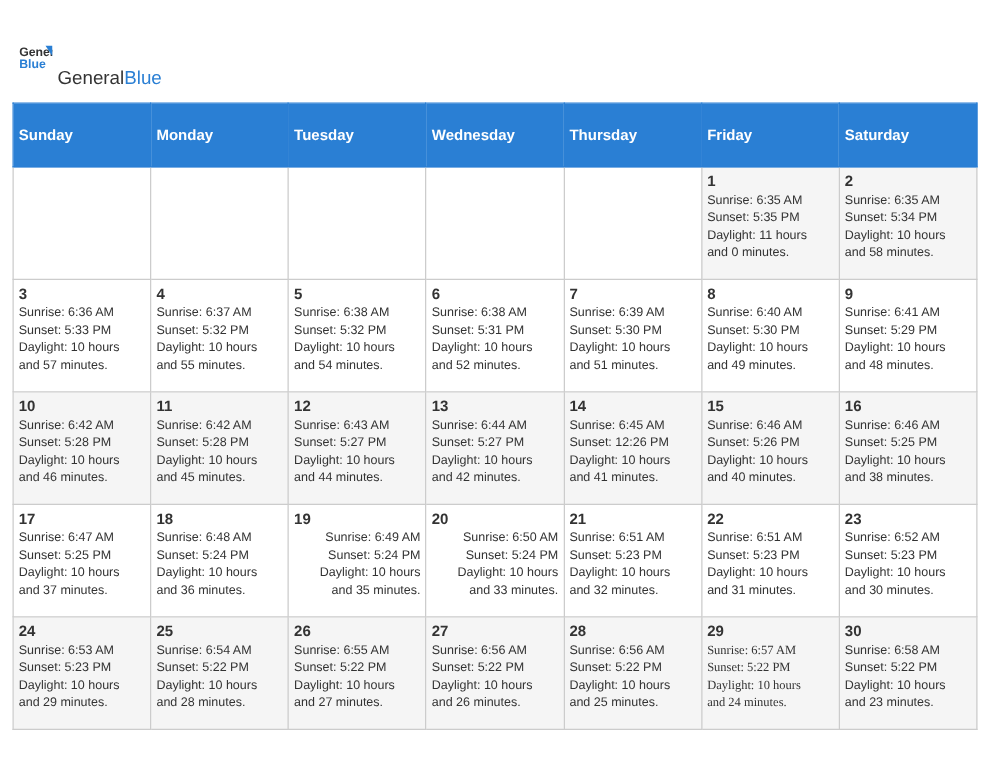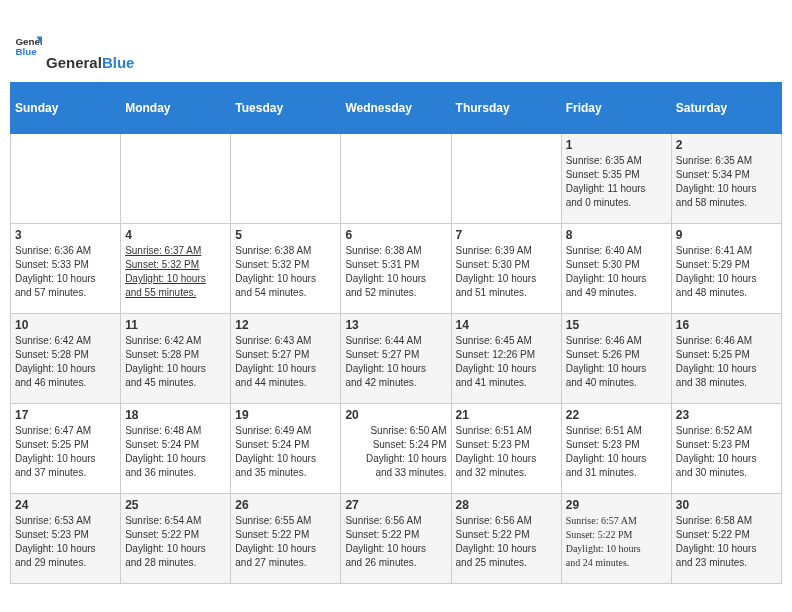--- a/index.html
+++ b/index.html
@@ -16,21 +16,21 @@
       justify-content: space-between;
       padding: 8px 4px 10px 4px;
     }
     .logo {
       display: flex;
       align-items: center;
       gap: 4px;
     }
     .logo-text {
       font-size: 15px;
-      font-weight: bold;
+      font-weight: normal;
       color: #333;
       line-height: 1.2;
       margin-top: 36px;
     }
     .logo-text span {
       color: #2a7fd4;
     }
     .logo-icon {
       width: 28px;
       height: 28px;
@@ -150,21 +150,21 @@
       <tr>
         <td>
           <div class="day-num">3</div>
           <div class="day-info" style="white-space: pre-line;">Sunrise: 6:36 AM
 Sunset: 5:33 PM
 Daylight: 10 hours
 and 57 minutes.</div>
         </td>
         <td>
           <div class="day-num">4</div>
-          <div class="day-info" style="white-space: pre-line; text-decoration: underline;">Sunrise: 6:37 AM
+          <div class="day-info" style="white-space: pre-line;">Sunrise: 6:37 AM
 Sunset: 5:32 PM
 Daylight: 10 hours
 and 55 minutes.</div>
         </td>
         <td>
           <div class="day-num">5</div>
           <div class="day-info" style="white-space: pre-line;">Sunrise: 6:38 AM
 Sunset: 5:32 PM
 Daylight: 10 hours
 and 54 minutes.</div>
@@ -259,21 +259,21 @@
         </td>
         <td>
           <div class="day-num">18</div>
           <div class="day-info" style="white-space: pre-line;">Sunrise: 6:48 AM
 Sunset: 5:24 PM
 Daylight: 10 hours
 and 36 minutes.</div>
         </td>
         <td>
           <div class="day-num">19</div>
-          <div class="day-info" style="white-space: pre-line;">Sunrise: 6:49 AM
+          <div class="day-info" style="white-space: pre-line; text-align: right;">Sunrise: 6:49 AM
 Sunset: 5:24 PM
 Daylight: 10 hours
 and 35 minutes.</div>
         </td>
         <td>
           <div class="day-num">20</div>
           <div class="day-info" style="white-space: pre-line; text-align: right;">Sunrise: 6:50 AM
 Sunset: 5:24 PM
 Daylight: 10 hours
 and 33 minutes.</div>

